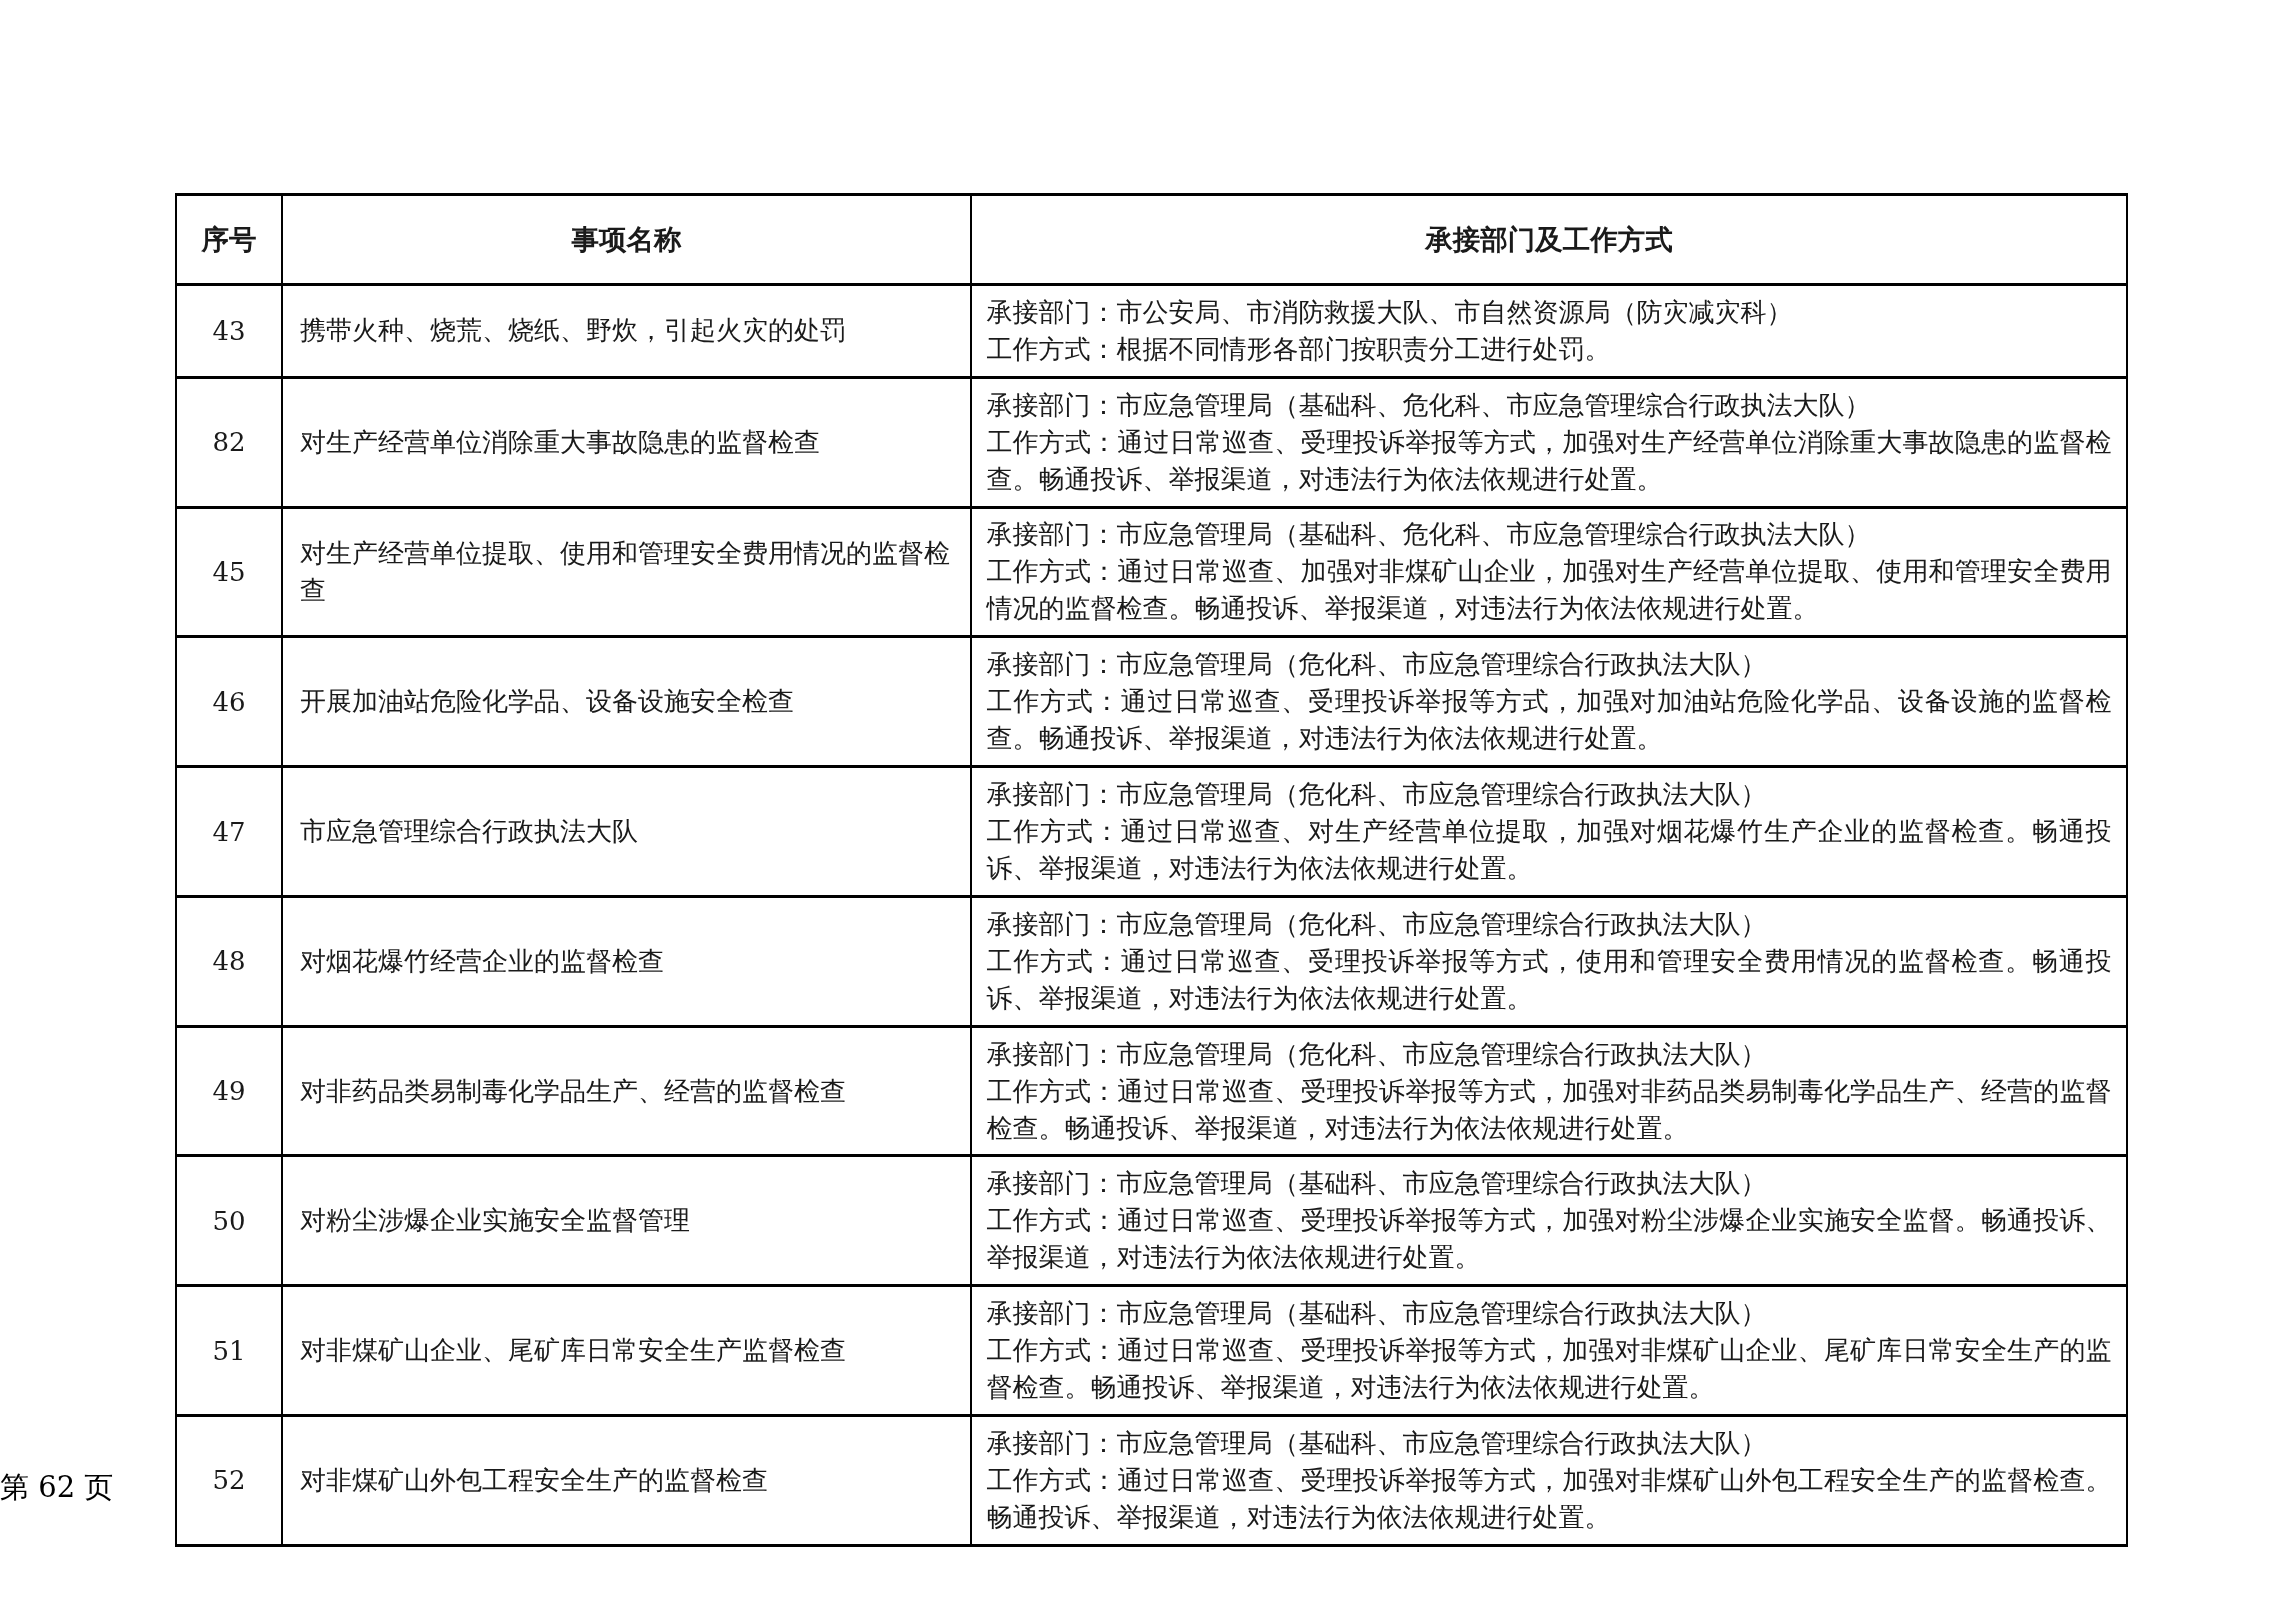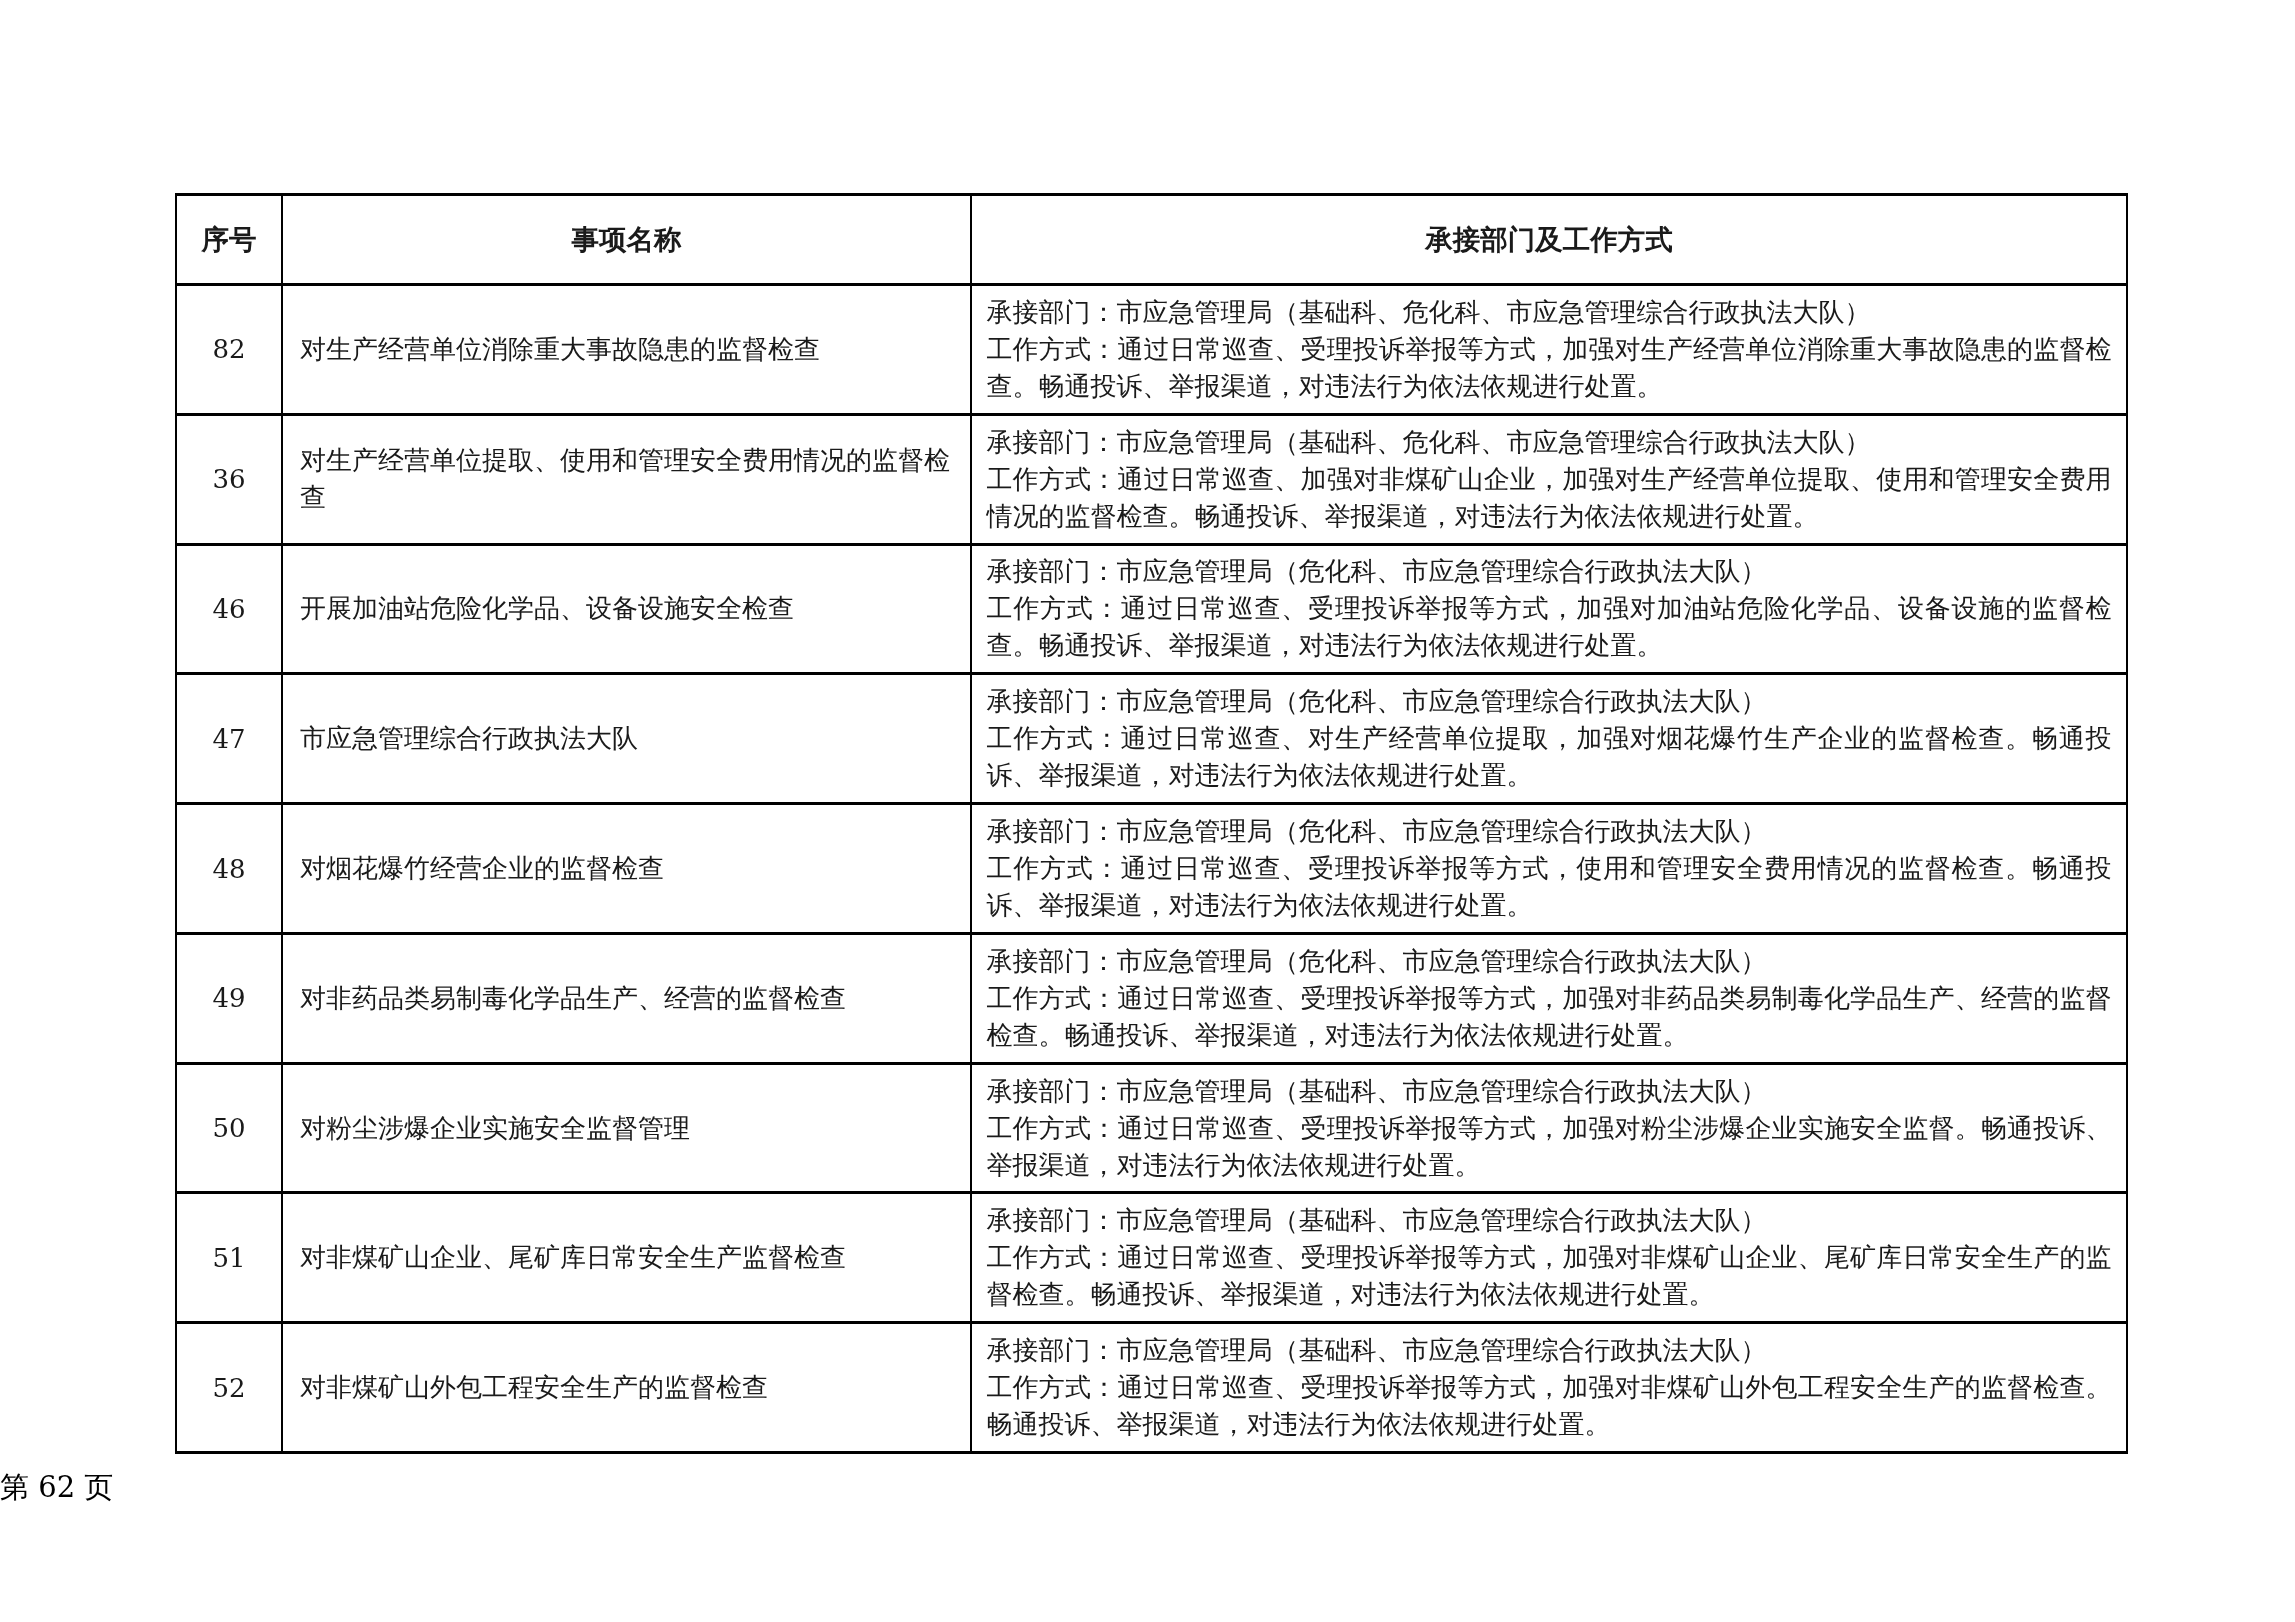--- a/index.html
+++ b/index.html
@@ -43,32 +43,40 @@
         <col class="c3">
       </colgroup>
     <thead>
       <tr>
         <th>序号</th>
         <th>事项名称</th>
         <th>承接部门及工作方式</th>
       </tr>
     </thead>
     <tbody>
+  <tr>
+    <td class="r-no">43</td>
+    <td class="r-name">携带火种、烧荒、烧纸、野炊，引起火灾的处罚</td>
+    <td class="c-dept">
+      <div class="r-dept">承接部门：市公安局、市消防救援大队、市自然资源局（防灾减灾科）</div>
+      <div class="r-method">工作方式：根据不同情形各部门按职责分工进行处罚。</div>
+    </td>
+  </tr>
 
   <tr>
     <td class="r-no">82</td>
     <td class="r-name">对生产经营单位消除重大事故隐患的监督检查</td>
     <td class="c-dept">
       <div class="r-dept">承接部门：市应急管理局（基础科、危化科、市应急管理综合行政执法大队）</div>
       <div class="r-method">工作方式：通过日常巡查、受理投诉举报等方式，加强对生产经营单位消除重大事故隐患的监督检查。畅通投诉、举报渠道，对违法行为依法依规进行处置。</div>
     </td>
   </tr>
 
   <tr>
-    <td class="r-no">36</td>
+    <td class="r-no">45</td>
     <td class="r-name">对生产经营单位提取、使用和管理安全费用情况的监督检查</td>
     <td class="c-dept">
       <div class="r-dept">承接部门：市应急管理局（基础科、危化科、市应急管理综合行政执法大队）</div>
       <div class="r-method">工作方式：通过日常巡查、加强对非煤矿山企业，加强对生产经营单位提取、使用和管理安全费用情况的监督检查。畅通投诉、举报渠道，对违法行为依法依规进行处置。</div>
     </td>
   </tr>
 
   <tr>
     <td class="r-no">46</td>
     <td class="r-name">开展加油站危险化学品、设备设施安全检查</td>

